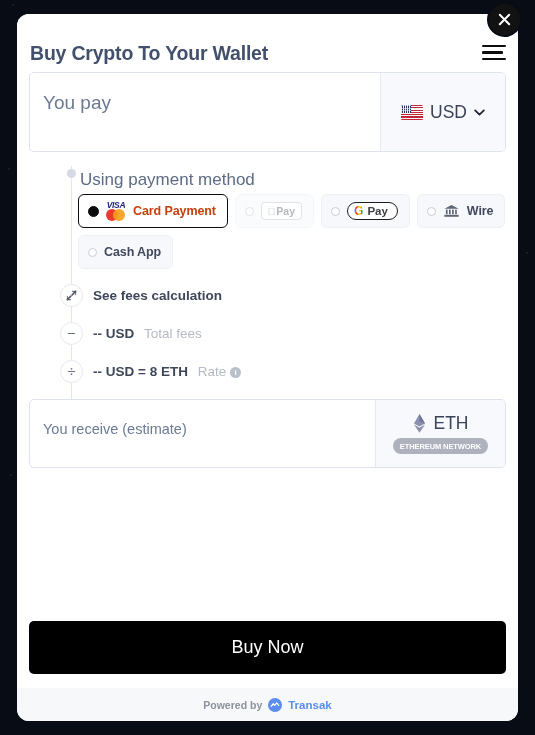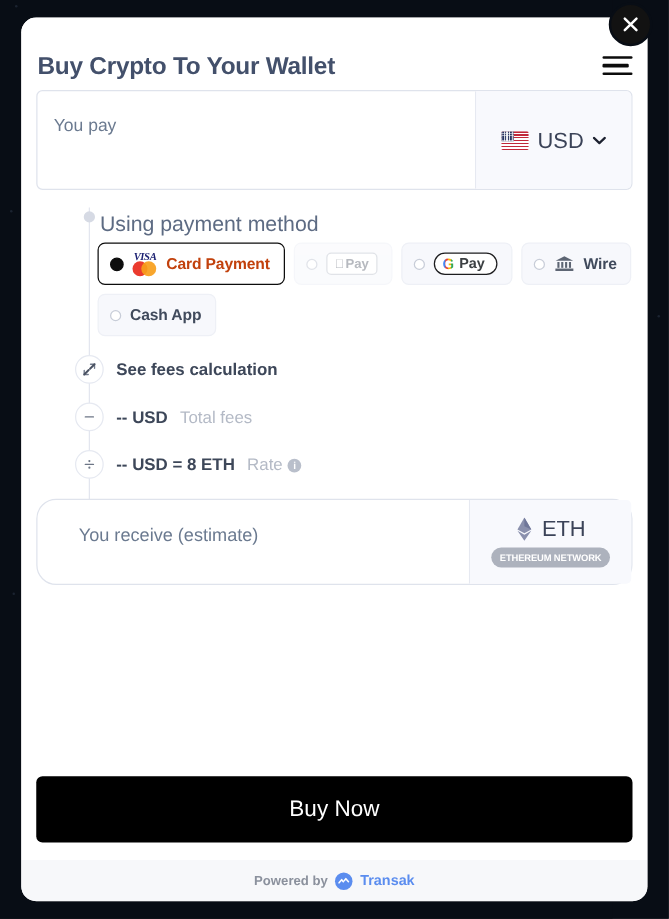--- a/index.html
+++ b/index.html
@@ -69,21 +69,21 @@
     left: 12px; top: 58px;
     width: 477px; height: 80px;
     border: 1px solid #dfe3ec;
     border-radius: 5px;
     display: flex;
     background: #fff;
   }
   .amount-left { flex: 1; position: relative; }
   .amount-label {
     position: absolute; left: 13px; top: 19px;
-    font-size: 14px; color: #6b7a90;
+    font-size: 19px; color: #6b7a90;
   }
   .amount-right {
     width: 125px;
     background: #f8f9fd;
     border-left: 1px solid #e6e9f1;
     border-radius: 0 4px 4px 0;
     display: flex; align-items: center; justify-content: center;
     gap: 7px;
     cursor: pointer;
   }
@@ -170,21 +170,21 @@
     width: 9px; height: 9px; border-radius: 50%;
     border: 1px solid #c8cdd8; background: #fff; flex: none;
   }
   .radio.on { background: #0d0d0d; border-color: #0d0d0d; width: 11px; height: 11px; }
   .pm-text {
     font-size: 12.5px; color: #c2410c; font-weight: bold;
     white-space: nowrap; letter-spacing: -0.1px;
   }
   .pm-text.reg { font-weight: bold; color:#404a5c; }
 
-  .visa-mc { display:flex; align-items:flex-end; gap:1px; flex:none;font-family:Liberation Serif, serif; }
+  .visa-mc { display:flex; align-items:flex-end; gap:1px; flex:none; }
   .visa-mc .stack { display:flex; flex-direction:column; align-items:center; line-height:1; }
   .visa-word {
     font-size: 8.5px; font-weight: bold; font-style: italic;
     color: #1a1f71; letter-spacing: -0.3px;
   }
   .mc { position: relative; width: 20px; height: 12px; }
   .mc i {
     position:absolute; top:0; width:12px; height:12px; border-radius:50%;
   }
   .mc i.l { left:0; background:#eb3b2e; }
@@ -224,22 +224,22 @@
     display: inline-block; width: 11px; height: 11px; border-radius: 50%;
     background: #b9bfcb; color:#fff; font-size: 8px; font-weight:bold;
     text-align:center; line-height:11px; margin-left:4px;
     vertical-align: 1px;
   }
 
   
   .recv-box {
     position: absolute; left: 12px; top: 385px;
     width: 477px; height: 69px;
-    border: 1px solid #dfe3ec; border-radius: 16px;
-    display:flex; background:#fff;padding-left:20px;
+    border: 1px solid #dfe3ec; border-radius: 5px;
+    display:flex; background:#fff;
   }
   .recv-left { flex:1; position:relative; }
   .recv-label {
     position:absolute; left:13px; top:21px;
     font-size:14.5px; color:#6b7a90;
   }
   .recv-right {
     width: 130px; background:#f8f9fd;
     border-left: 1px solid #e6e9f1; border-radius: 0 4px 4px 0;
     display:flex; flex-direction:column; align-items:center; justify-content:center;

